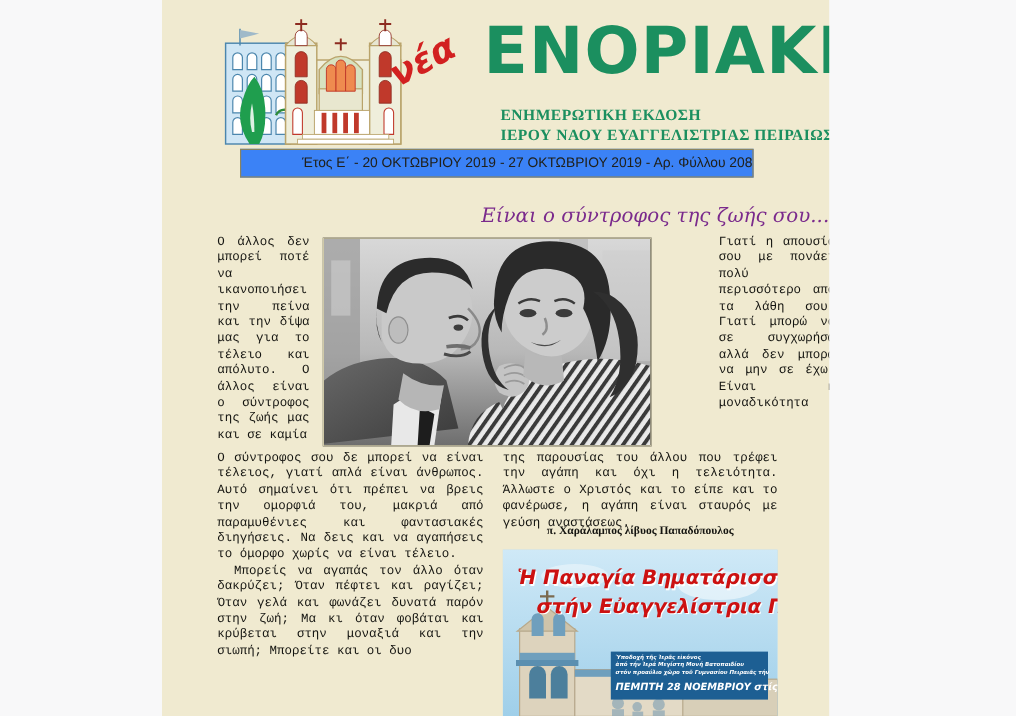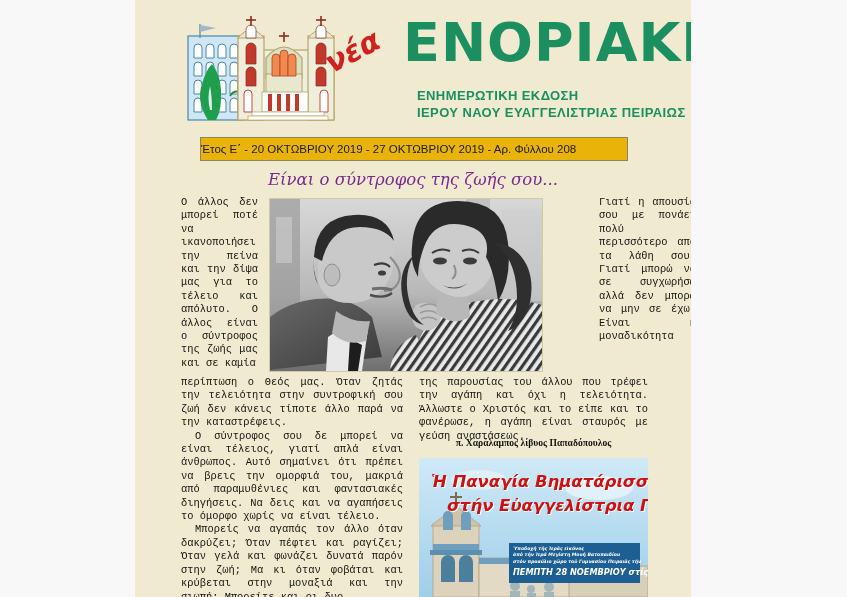--- a/index.html
+++ b/index.html
@@ -55,54 +55,54 @@
     font-size: 30px;
     font-weight: bold;
     font-style: italic;
     color: #d22020;
     transform: rotate(-28deg);
     transform-origin: left bottom;
     white-space: nowrap;
   }
   .masthead-sub {
     position: absolute;
-    font-family: Liberation Sans, sans-serif;
+    font-family: Liberation Serif, serif;
     font-weight: bold;
     color: #1b8f5f;
     white-space: nowrap;
     letter-spacing: 0.4px;
     text-align: right;
   }
   #masthead-sub1 { left: 282px; top: 88px; font-size: 13px; }
   #masthead-sub2 { left: 282px; top: 105px; font-size: 13px; }
 
   
   #date-bar {
     position: absolute;
-    left: 65px; top: 137px;
+    left: 65px; top: 124px;
     width: 426px; height: 22px;
     border: 1px solid #8a8460;
-    background: #eab308;
+    background: #3b82f6;
     display: flex;
     align-items: center;
-    justify-content: flex-start;
+    justify-content: flex-end;
   }
   #date-bar-text {
     font-family: "Liberation Sans", sans-serif;
     font-size: 11.5px;
     color: #20201a;
     white-space: nowrap;
   }
 
   
   #article-title {
     position: absolute;
     left: 0; top: 170px;
     width: 556px;
-    text-align: center;
+    text-align: right;
     font-family: "DejaVu Serif", serif;
     font-style: italic;
     font-size: 16.5px;
     color: #7a2a8c;
     white-space: nowrap;
   }
 
   
   #body-area {
     position: absolute;
@@ -390,21 +390,20 @@
         <ellipse cx="200" cy="62" rx="7" ry="3.4" fill="#3b3b3b"></ellipse>
         <path d="M162 54 q9 -6 18 -2 M192 52 q9 -4 17 2" fill="none" stroke="#3b3b3b" stroke-width="2"></path>
         <path d="M184 66 q4 10 -2 14" fill="none" stroke="#8d8d8d" stroke-width="2"></path>
         <path d="M172 86 q14 6 26 -2 q-12 10 -26 2z" fill="#4a4a4a"></path>
       </svg>
     </div>
 
     <div id="col-right-top" class="col-text">Γιατί η απουσία σου με πονάει πολύ περισσότερο από τα λάθη σου. Γιατί μπορώ να σε συγχωρήσω αλλά δεν μπορώ να μην σε έχω. Είναι η μοναδικότητα</div>
 
     <div id="col-left-bottom" class="col-text">
-      <p class="para">περίπτωση ο Θεός μας. Όταν ζητάς την τελειότητα στην συντροφική σου ζωή δεν κάνεις τίποτε άλλο παρά να την καταστρέφεις.</p>
       <p class="para">Ο σύντροφος σου δε μπορεί να είναι τέλειος, γιατί απλά είναι άνθρωπος. Αυτό σημαίνει ότι πρέπει να βρεις την ομορφιά του, μακριά από παραμυθένιες και φαντασιακές διηγήσεις. Να δεις και να αγαπήσεις το όμορφο χωρίς να είναι τέλειο.</p>
       <p class="para">Μπορείς να αγαπάς τον άλλο όταν δακρύζει; Όταν πέφτει και ραγίζει; Όταν γελά και φωνάζει δυνατά παρόν στην ζωή; Μα κι όταν φοβάται και κρύβεται στην μοναξιά και την σιωπή; Μπορείτε και οι δυο</p>
     </div>
 
     <div id="col-right-bottom" class="col-text">της παρουσίας του άλλου που τρέφει την αγάπη και όχι η τελειότητα. Άλλωστε ο Χριστός και το είπε και το φανέρωσε, η αγάπη είναι σταυρός με γεύση αναστάσεως.</div>
 
     <div id="byline">π. Χαράλαμπος λίβυος Παπαδόπουλος</div>
 
     <div id="poster">
       <svg width="229" height="139" viewBox="0 0 229 139">

